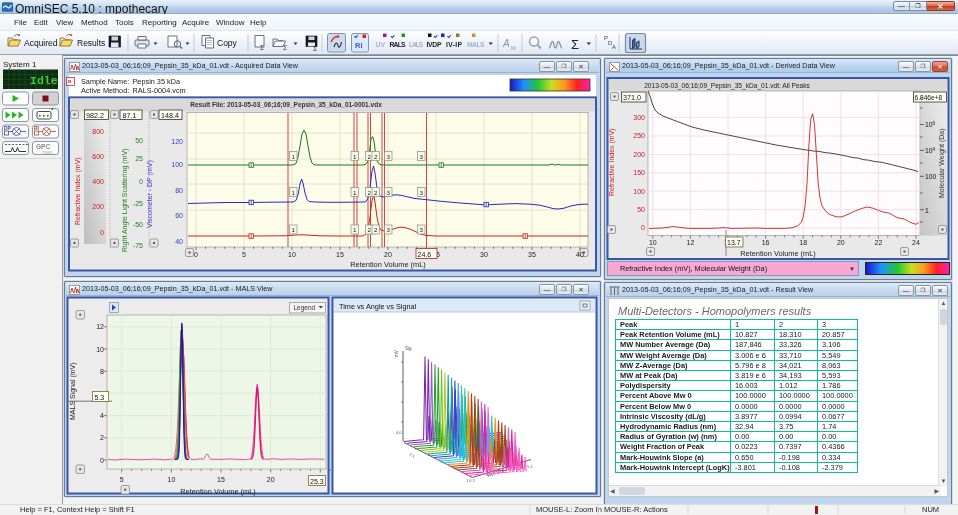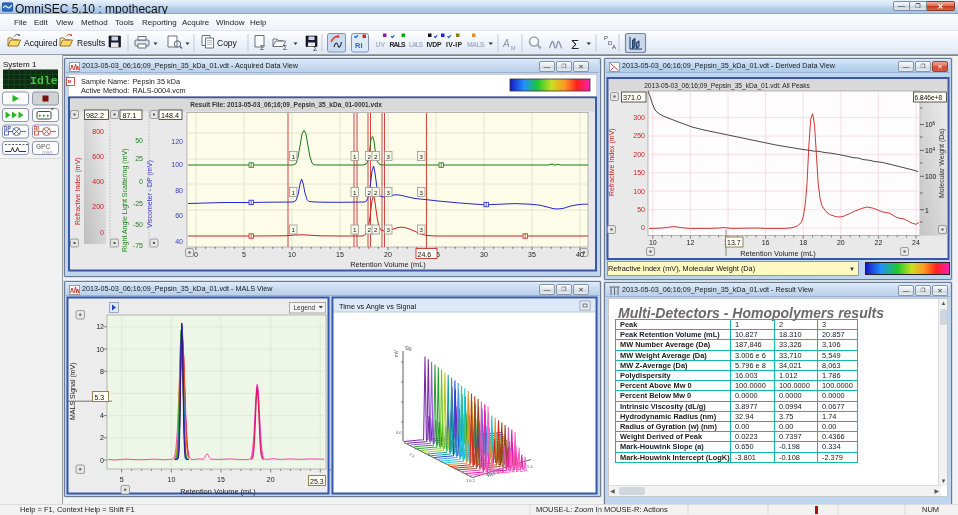--- a/index.html
+++ b/index.html
@@ -642,21 +642,21 @@
         <line x1="887.8" y1="235.6" x2="887.8" y2="237.4"></line>
         <line x1="897.2" y1="235.6" x2="897.2" y2="237.4"></line>
         <line x1="906.6" y1="235.6" x2="906.6" y2="237.4"></line>
         <line x1="916.0" y1="235.6" x2="916.0" y2="238.6"></line>
       </g>
  <line x1="726" y1="230" x2="726" y2="256" stroke="#888" stroke-width="1"></line>
  <rect x="725.5" y="237" width="17.5" height="10" fill="#fffff4" stroke="#887744" stroke-width="0.9"></rect>
  <text x="727" y="245" font-size="7" fill="#111">13.7</text>
  <text x="778" y="255.5" font-size="7.4" fill="#222" text-anchor="middle">Retention Volume (mL)</text>
 </svg>
-<div class="abs" style="left:607px;top:261px;width:252px;height:15px;background:#fef9c3;border:1px solid #8a9aae;font-size:7.3px;color:#111;line-height:14px;padding-left:0;">Refractive Index (mV), Molecular Weight (Da)<span style="position:absolute;right:3px;top:0;color:#333;font-size:6px;">▼</span></div>
+<div class="abs" style="left:607px;top:261px;width:252px;height:15px;background:#f9a8d4;border:1px solid #8a9aae;font-size:7.3px;color:#111;line-height:14px;padding-left:12px;">Refractive Index (mV), Molecular Weight (Da)<span style="position:absolute;right:3px;top:0;color:#333;font-size:6px;">▼</span></div>
 <div class="abs" style="left:865px;top:262px;width:85px;height:13px;border:1px solid #222;background:linear-gradient(90deg,#1818c8,#2090ff 18%,#20c830 38%,#cade20 55%,#ff9820 70%,#ff2020 85%,#ff20b0)"></div>
 
 <div class="win" style="left:64px;top:281px;width:537px;height:216px;">
  <div class="wtitle">
         <span class="wtext">2013-05-03_06;16;09_Pepsin_35_kDa_01.vdt - MALS View</span>
   <span class="wbtns" style="right:10px">
           <span class="wb">—</span>
           <span class="wb" style="font-size:5.5px">❐</span>
           <span class="wb">✕</span>
         </span>
@@ -832,21 +832,21 @@
   <span class="wbtns">
           <span class="wb">—</span>
           <span class="wb" style="font-size:5.5px">❐</span>
           <span class="wb">✕</span>
         </span>
  </div>
  <svg style="position:absolute;left:4px;top:2.5px" width="11" height="10" viewBox="0 0 11 10">
   <path d="M0.5 1 h10 M2 1 v8 M5.5 1 v8 M9 1 v8" stroke="#666" stroke-width="1" fill="none"></path>
  </svg>
  <div style="position:absolute;left:3px;top:15px;width:340px;height:199px;background:#fff;border:1px solid #c8c8c8;overflow:hidden;">
-  <div style="position:absolute;left:9px;top:6px;font-size:14px;font-weight:bold;font-style:italic;color:#6a6a6a;">Multi-Detectors - Homopolymers results</div>
+  <div style="position:absolute;left:9px;top:6px;font-size:11px;font-weight:normal;font-style:italic;color:#6a6a6a;">Multi-Detectors - Homopolymers results</div>
   <table style="position:absolute;left:6px;top:20px;border-collapse:collapse;table-layout:fixed;width:242px;font-size:7.4px;color:#1a1a1a;">
    <colgroup>
             <col style="width:115px">
             <col style="width:44px">
             <col style="width:43px">
             <col style="width:40px">
           </colgroup>
    <tbody>
             <tr>
               <td class="tl">Peak</td>
@@ -872,20 +872,26 @@
               <td class="tv">33,710</td>
               <td class="tv">5,549</td>
             </tr>
    <tr>
               <td class="tl">MW Z-Average (Da)</td>
               <td class="tv">5.796 e 8</td>
               <td class="tv">34,021</td>
               <td class="tv">8,063</td>
             </tr>
    <tr>
+              <td class="tl">MW at Peak (Da)</td>
+              <td class="tv">3.819 e 6</td>
+              <td class="tv">34,193</td>
+              <td class="tv">5,593</td>
+            </tr>
+   <tr>
               <td class="tl">Polydispersity</td>
               <td class="tv">16.003</td>
               <td class="tv">1.012</td>
               <td class="tv">1.786</td>
             </tr>
    <tr>
               <td class="tl">Percent Above Mw 0</td>
               <td class="tv">100.0000</td>
               <td class="tv">100.0000</td>
               <td class="tv">100.0000</td>
@@ -908,21 +914,21 @@
               <td class="tv">3.75</td>
               <td class="tv">1.74</td>
             </tr>
    <tr>
               <td class="tl">Radius of Gyration (w) (nm)</td>
               <td class="tv">0.00</td>
               <td class="tv">0.00</td>
               <td class="tv">0.00</td>
             </tr>
    <tr>
-              <td class="tl">Weight Derived of Peak</td>
+              <td class="tl">Weight Fraction of Peak</td>
               <td class="tv">0.0223</td>
               <td class="tv">0.7397</td>
               <td class="tv">0.4366</td>
             </tr>
    <tr>
               <td class="tl">Mark-Houwink Slope (a)</td>
               <td class="tv">0.650</td>
               <td class="tv">-0.198</td>
               <td class="tv">0.334</td>
             </tr>

